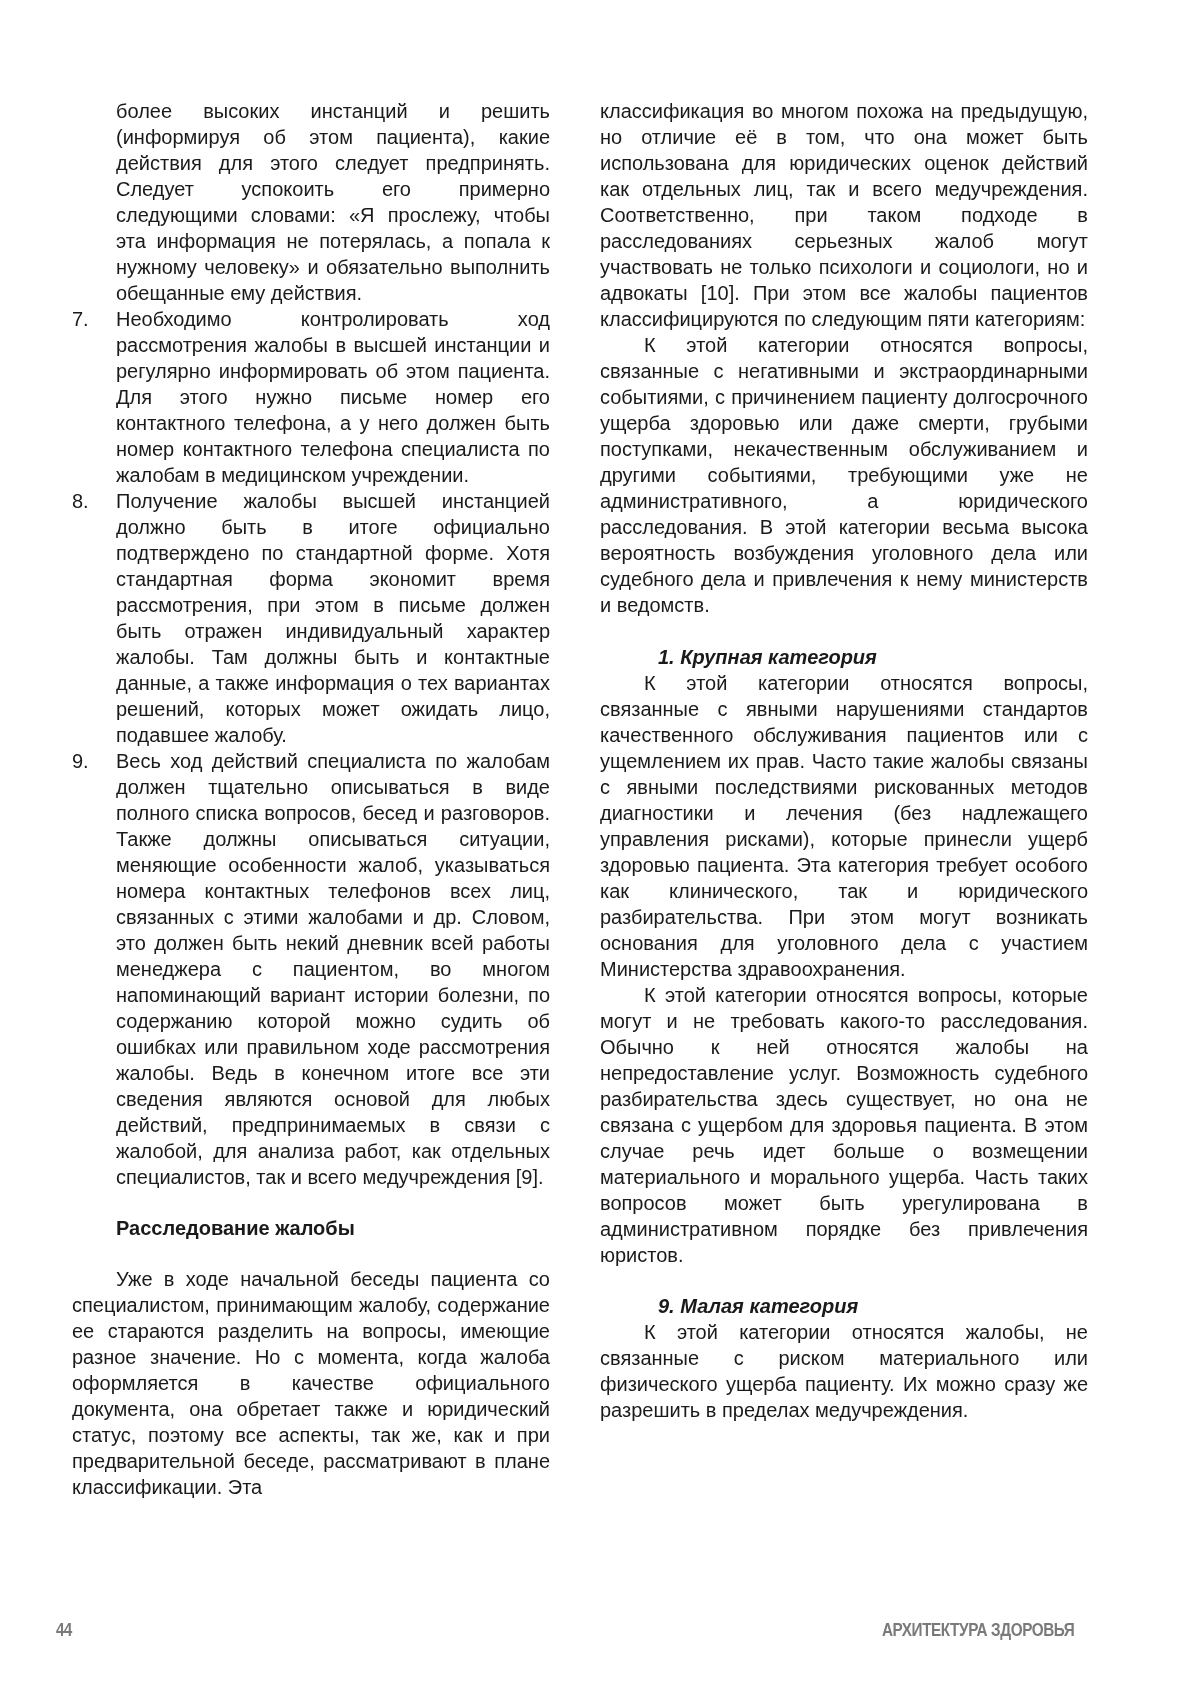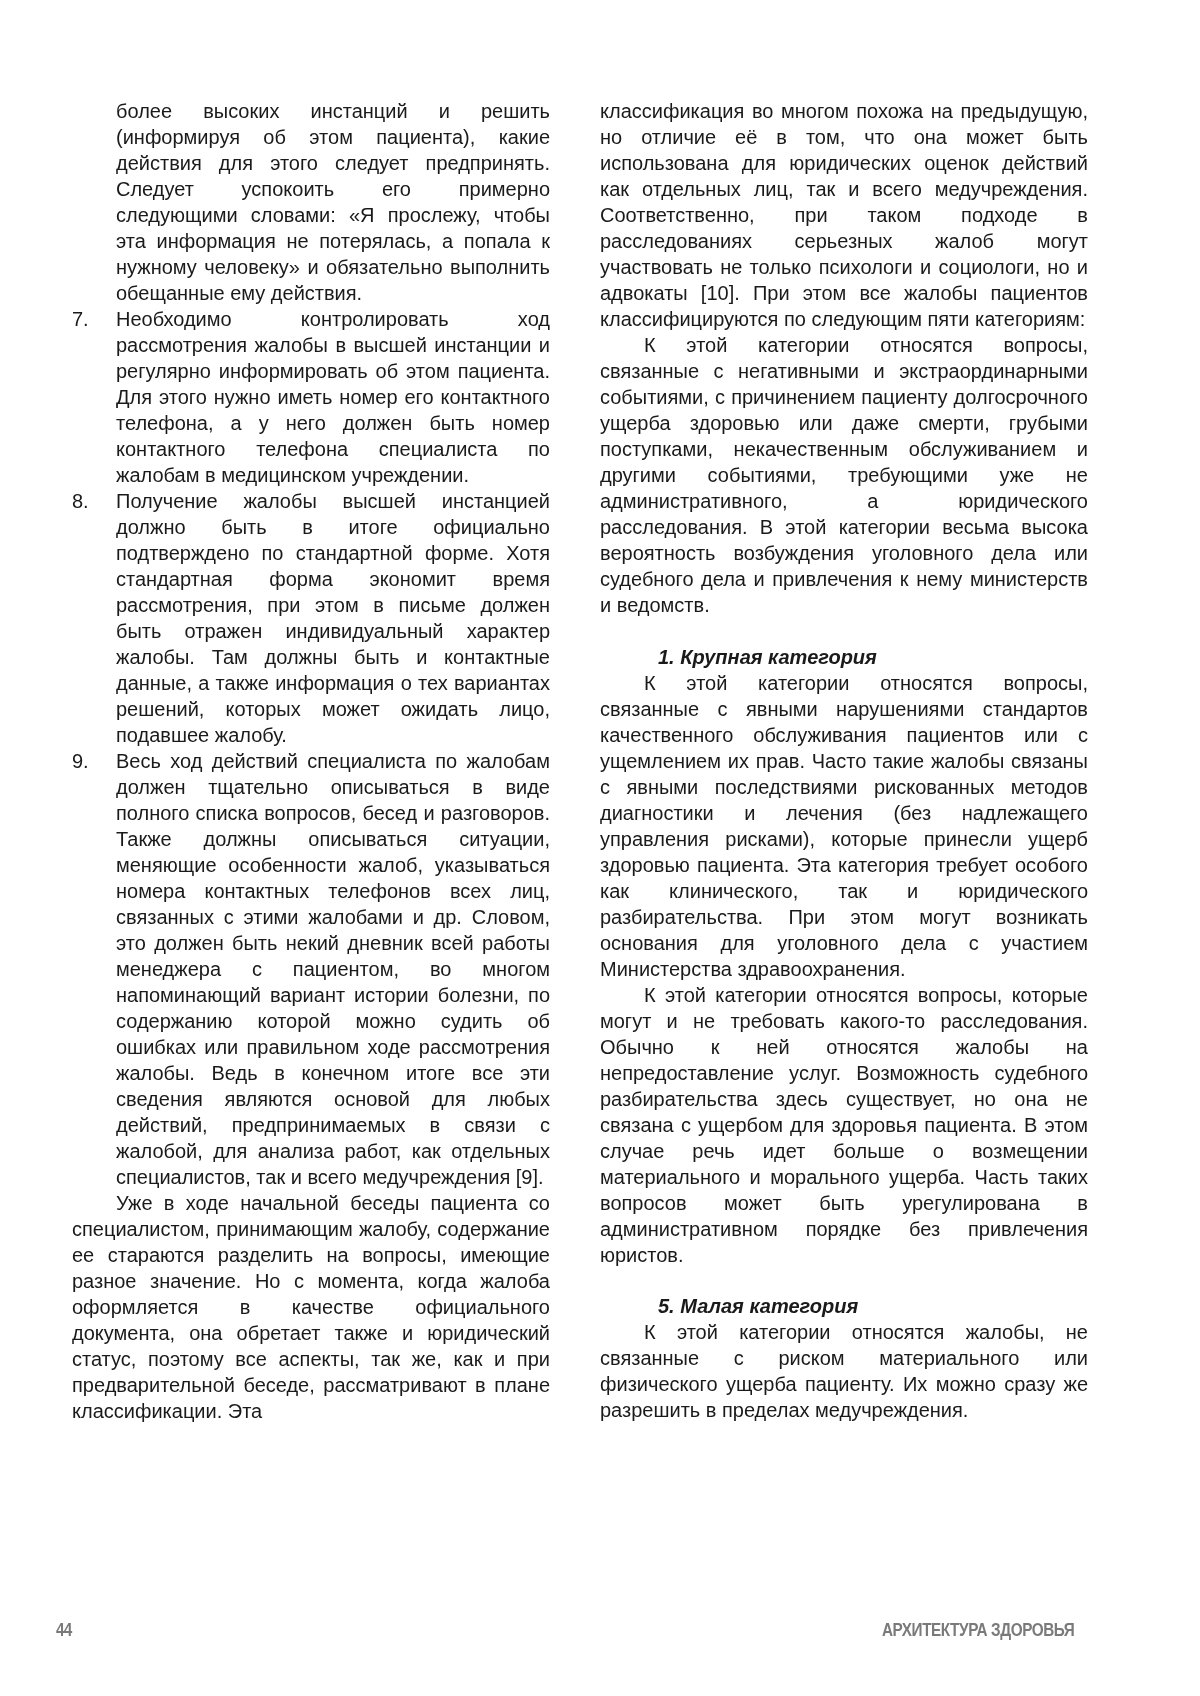--- a/index.html
+++ b/index.html
@@ -18,41 +18,42 @@
   .footer-num { position: absolute; left: 56px; top: 1620px; font-size: 18px; color: #7a7a7a; font-weight: bold; letter-spacing: -1px; transform: scaleX(0.85); transform-origin: left; }
   .footer-title { position: absolute; right: 126px; top: 1620px; font-size: 18px; color: #7a7a7a; font-weight: bold; letter-spacing: -0.5px; transform: scaleX(0.85); transform-origin: right; }
 </style>
 </head>
 <body>
 
 <div class="col col-left">
   <p class="cont">более высоких инстанций и решить (информируя об этом пациента), какие действия для этого следует предпринять. Следует успокоить его примерно следующими словами: «Я прослежу, чтобы эта информация не потерялась, а попала к нужному человеку» и обязательно выполнить обещанные ему действия.</p>
   <div class="list-item">
     <span class="num">7.</span>
-    <p>Необходимо контролировать ход рассмотрения жалобы в высшей инстанции и регулярно информировать об этом пациента. Для этого нужно иметь номер его контактного телефона, а у него должен быть номер контактного телефона специалиста по жалобам в медицинском учреждении.</p>
+    <p>Необходимо контролировать ход рассмотрения жалобы в высшей инстанции и регулярно информировать об этом пациента. Для этого нужно письме номер его контактного телефона, а у него должен быть номер контактного телефона специалиста по жалобам в медицинском учреждении.</p>
   </div>
   <div class="list-item">
     <span class="num">8.</span>
     <p>Получение жалобы высшей инстанцией должно быть в итоге официально подтверждено по стандартной форме. Хотя стандартная форма экономит время рассмотрения, при этом в письме должен быть отражен индивидуальный характер жалобы. Там должны быть и контактные данные, а также информация о тех вариантах решений, которых может ожидать лицо, подавшее жалобу.</p>
   </div>
   <div class="list-item">
     <span class="num">9.</span>
     <p>Весь ход действий специалиста по жалобам должен тщательно описываться в виде полного списка вопросов, бесед и разговоров. Также должны описываться ситуации, меняющие особенности жалоб, указываться номера контактных телефонов всех лиц, связанных с этими жалобами и др. Словом, это должен быть некий дневник всей работы менеджера с пациентом, во многом напоминающий вариант истории болезни, по содержанию которой можно судить об ошибках или правильном ходе рассмотрения жалобы. Ведь в конечном итоге все эти сведения являются основой для любых действий, предпринимаемых в связи с жалобой, для анализа работ, как отдельных специалистов, так и всего медучреждения [9].</p>
   </div>
+  <p class="section-heading">Расследование жалобы</p>
   <p class="indent">Уже в ходе начальной беседы пациента со специалистом, принимающим жалобу, содержание ее стараются разделить на вопросы, имеющие разное значение. Но с момента, когда жалоба оформляется в качестве официального документа, она обретает также и юридический статус, поэтому все аспекты, так же, как и при предварительной беседе, рассматривают в плане классификации. Эта</p>
 </div>
 
 <div class="col col-right">
   <p>классификация во многом похожа на предыдущую, но отличие её в том, что она может быть использована для юридических оценок действий как отдельных лиц, так и всего медучреждения. Соответственно, при таком подходе в расследованиях серьезных жалоб могут участвовать не только психологи и социологи, но и адвокаты [10]. При этом все жалобы пациентов классифицируются по следующим пяти категориям:</p>
 
   <p class="indent">К этой категории относятся вопросы, связанные с негативными и экстраординарными событиями, с причинением пациенту долгосрочного ущерба здоровью или даже смерти, грубыми поступками, некачественным обслуживанием и другими событиями, требующими уже не административного, а юридического расследования. В этой категории весьма высока вероятность возбуждения уголовного дела или судебного дела и привлечения к нему министерств и ведомств.</p>
 
   <p class="cat-heading">1. Крупная категория</p>
   <p class="indent">К этой категории относятся вопросы, связанные с явными нарушениями стандартов качественного обслуживания пациентов или с ущемлением их прав. Часто такие жалобы связаны с явными последствиями рискованных методов диагностики и лечения (без надлежащего управления рисками), которые принесли ущерб здоровью пациента. Эта категория требует особого как клинического, так и юридического разбирательства. При этом могут возникать основания для уголовного дела с участием Министерства здравоохранения.</p>
 
   <p class="indent">К этой категории относятся вопросы, которые могут и не требовать какого-то расследования. Обычно к ней относятся жалобы на непредоставление услуг. Возможность судебного разбирательства здесь существует, но она не связана с ущербом для здоровья пациента. В этом случае речь идет больше о возмещении материального и морального ущерба. Часть таких вопросов может быть урегулирована в административном порядке без привлечения юристов.</p>
 
-  <p class="cat-heading">5. Малая категория</p>
+  <p class="cat-heading">9. Малая категория</p>
   <p class="indent">К этой категории относятся жалобы, не связанные с риском материального или физического ущерба пациенту. Их можно сразу же разрешить в пределах медучреждения.</p>
 </div>
 
 <div class="footer-num">44</div>
 <div class="footer-title">АРХИТЕКТУРА ЗДОРОВЬЯ</div>
 
 </body></html>

